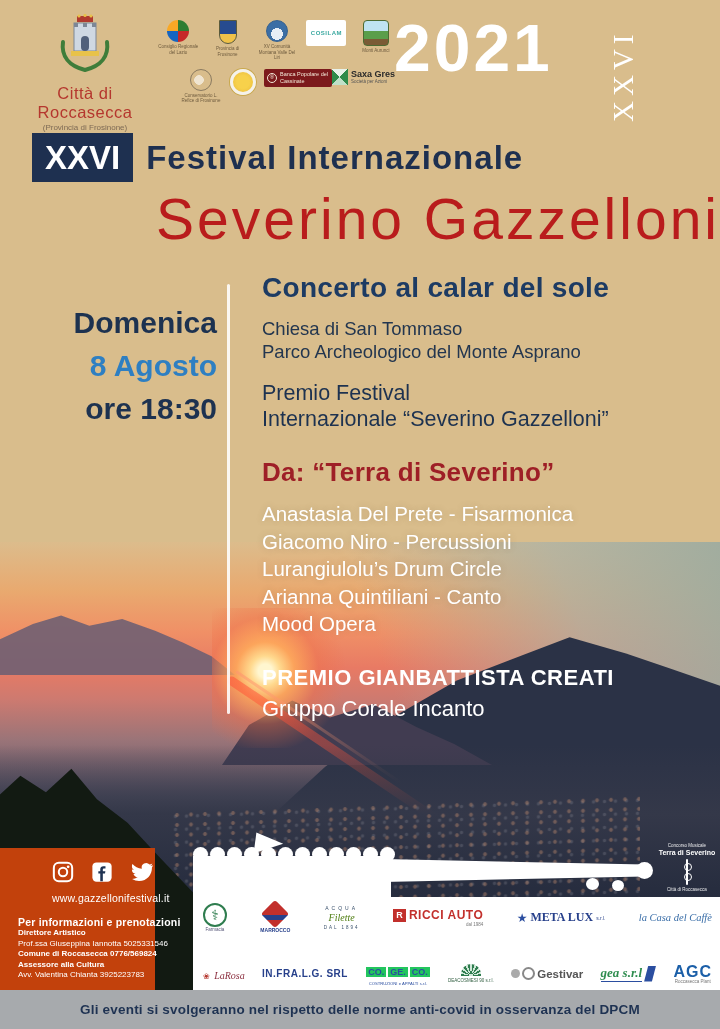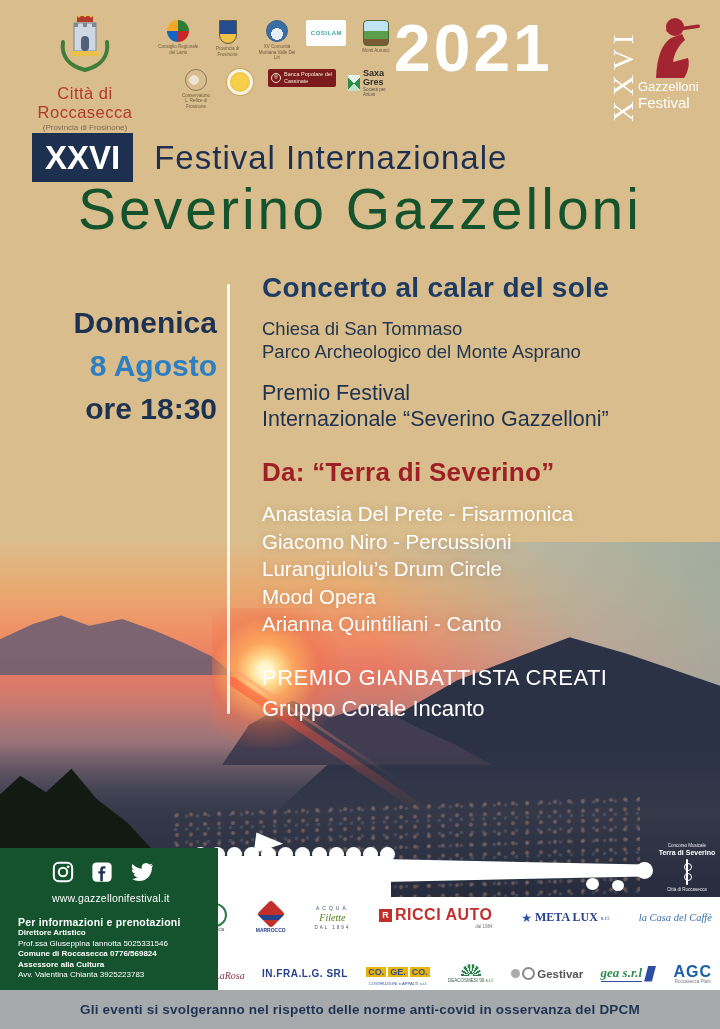--- a/index.html
+++ b/index.html
@@ -8,21 +8,21 @@
             background:#d9bd8c; overflow:hidden; }
   .abs { position:absolute; }
 
   
   .crest-block { left:18px; top:14px; width:134px; text-align:center; }
   .city-name { margin-top:4px; font-size:16.5px; font-weight:500; color:#b5372e; letter-spacing:.5px; }
   .province  { font-size:8px; color:#7d6a55; margin-top:1px; }
 
   .partners { left:158px; top:20px; width:238px; }
   .p-row { display:flex; align-items:flex-start; gap:9px; }
-  .p-row2 { margin-top:8px; padding-left:22px; gap:12px; }
+  .p-row2 { margin-top:8px; padding-left:22px; gap:0; }
   .p-item { width:42px; text-align:center; }
   .p-cap { font-size:4.5px; color:#6e5b3e; line-height:5.5px; margin-top:2px; }
   .lz-circle { width:22px; height:22px; margin:0 auto; border-radius:50%;
       background:conic-gradient(#2e7d32 0 25%, #c62828 25% 50%, #1565c0 50% 75%, #f9a825 75% 100%); }
   .fr-shield { width:18px; height:24px; margin:0 auto; background:linear-gradient(180deg,#274b8f 60%,#f0c24a 60%);
       border-radius:0 0 9px 9px; border:1px solid #5a5a3c; }
   .cm-circle { width:22px; height:22px; margin:0 auto; border-radius:50%;
       background:radial-gradient(circle at 50% 65%, #e8eef5 0 35%, #3b6ea5 36% 100%); border:1px solid #35618f; }
   .cos-box { width:40px; height:26px; margin:0 auto; background:#fff; border-radius:2px;
       color:#3aa8a0; font-size:6px; font-weight:bold; line-height:26px; letter-spacing:.5px; }
@@ -48,40 +48,40 @@
   .xxvi-vert { writing-mode:vertical-rl; transform:rotate(180deg); font-family:"Liberation Serif",serif;
       font-size:29px; color:#fff; letter-spacing:5px; line-height:26px; height:108px; }
   .fl-right { margin-left:2px; display:flex; flex-direction:column; }
   .fl-name1 { font-size:13px; color:#fdfdfb; margin-top:1px; }
   .fl-name2 { font-size:15px; color:#fdfdfb; }
 
   
   .title-row { left:32px; top:133px; display:flex; align-items:stretch; height:49px; }
   .xxvi-box { background:#1e3050; color:#fff; font-weight:bold; font-size:33px;
       padding:0 13px; display:flex; align-items:center; }
-  .fest-int { color:#1e3050; font-size:33px; font-weight:400; letter-spacing:1px;
-      display:flex; align-items:center; padding-left:21px; }
-  .main-title { left:0; top:176px; width:720px; text-align:center; color:#14532d;
+  .fest-int { color:#1e3050; font-size:33px; font-weight:700; letter-spacing:1px;
+      display:flex; align-items:center; padding-left:13px; }
+  .main-title { left:0; top:186px; width:720px; text-align:right; color:#b91c1c;
       font-size:57px; font-weight:500; letter-spacing:3px; white-space:nowrap; }
 
   
   .date-col { left:25px; top:306px; width:192px; text-align:right; }
   .date-col .d1 { font-size:30px; font-weight:bold; color:#1d3250; }
   .date-col .d2 { font-size:30px; font-weight:bold; color:#2e7fc2; margin-top:9px; }
   .date-col .d3 { font-size:30px; font-weight:bold; color:#1d3250; margin-top:9px; }
   .v-divider { left:227px; top:284px; width:3px; height:430px; background:rgba(255,255,255,.88); border-radius:2px; }
 
   .right-col { left:262px; top:272px; width:450px; }
   .concerto { font-size:28px; font-weight:bold; color:#1d3b63; letter-spacing:.3px; }
   .venue { margin-top:13px; font-size:18.5px; color:#23364f; line-height:23px; }
   .award { margin-top:17px; font-size:21.5px; color:#1d3250; line-height:26px; }
   .da-terra { margin-top:25px; font-size:26px; font-weight:bold; color:#9e1f26; letter-spacing:.3px; }
   .performers { margin-top:12px; }
   .performer { font-size:20.5px; color:#fff; line-height:27.5px; text-shadow:0 0 6px rgba(120,90,60,.25); }
-  .prize-title { margin-top:27px; font-size:22px; font-weight:normal; color:#fff; letter-spacing:.5px; }
+  .prize-title { margin-top:27px; font-size:22px; font-weight:bold; color:#fff; letter-spacing:.5px; }
   .prize-group { margin-top:5px; font-size:22px; color:#fff; }
 
   
   .photo { left:0; top:542px; width:720px; height:450px; overflow:hidden; }
   .sky { position:absolute; inset:0;
       background:linear-gradient(180deg,#dcbc8c 0%,#e9a96f 11%,#f09066 20%,#e87a64 28%,#cd7a70 35%,#9a7478 44%,#60596a 56%,#3a4053 72%,#262c40 100%); }
   .sky-gray { position:absolute; top:0; right:0; width:64%; height:42%;
       background:linear-gradient(250deg, rgba(158,172,160,.95) 0%, rgba(168,178,168,.72) 32%, rgba(190,170,150,0) 72%); }
   .ridge-far { position:absolute; top:48px; left:0; width:235px; height:85px; background:#6f5f72; opacity:.9;
       clip-path:polygon(0 58%,14% 40%,26% 30%,38% 42%,52% 34%,66% 48%,78% 62%,90% 78%,100% 100%,0 100%); }
@@ -134,47 +134,47 @@
       font-size:14px; line-height:21px; margin:0 auto; }
   .sp-cap { font-size:4.5px; color:#557; }
   .marrocco-d { width:20px; height:20px; margin:2px auto 0; transform:rotate(45deg);
       background:linear-gradient(135deg,#c2302c 0 55%, #27408b 55% 70%, #c2302c 70%); border-radius:3px; }
   .marrocco-t { font-size:5px; font-weight:bold; color:#27408b; margin-top:3px; }
   .filette-pre { font-size:5px; letter-spacing:3px; color:#39506b; }
   .filette { font-family:"Liberation Serif",serif; font-style:italic; font-size:10px; color:#4d7c0f; line-height:14px; }
   .filette-post { font-size:4.5px; letter-spacing:2px; color:#39506b; }
   .ricci { display:flex; align-items:center; gap:3px; }
   .ricci-r { width:13px; height:13px; background:#c2302c; color:#fff; font-size:9px; font-weight:bold; line-height:13px; }
-  .ricci-t { font-size:16px; font-weight:800; color:#c2302c; letter-spacing:.5px; }
+  .ricci-t { font-size:12px; font-weight:800; color:#c2302c; letter-spacing:.5px; }
   .ricci-sub { font-size:4.5px; color:#777; text-align:right; }
   .meta { display:flex; align-items:center; gap:3px; }
   .meta-star { color:#2b4ea0; font-size:12px; }
   .meta-t { font-family:"Liberation Serif",serif; font-size:12px; color:#27408b; font-weight:bold; }
   .meta-sub { font-size:5px; color:#27408b; }
   .caffe { font-family:"Liberation Serif",serif; font-style:italic; font-size:10.5px; color:#3a6ea8; }
   .larosa { font-family:"Liberation Serif",serif; font-style:italic; font-size:10px; color:#8c3040; }
   .larosa-rose { color:#b5372e; font-size:8px; }
   .infra { font-size:10px; font-weight:800; color:#27408b; letter-spacing:.5px; }
-  .cogeco span { background:#eab308; color:#2b4ea0; font-weight:800; font-size:9px; padding:0 2px; margin:0 1px; }
+  .cogeco span { background:#22c55e; color:#2b4ea0; font-weight:800; font-size:9px; padding:0 2px; margin:0 1px; }
   .cogeco-sub { font-size:4.2px; color:#2b4ea0; margin-top:2px; }
   .peacock { width:20px; height:12px; margin:0 auto; border-radius:12px 12px 0 0;
       background:repeating-conic-gradient(from -90deg at 50% 100%, #2f7d4f 0 12deg, #cfe8d8 12deg 24deg); }
   .deacosmesi { font-size:4.5px; color:#2f5d3f; margin-top:2px; }
   .gestivar { display:flex; align-items:center; gap:2px; }
   .gest-c1 { width:9px; height:9px; border-radius:50%; background:#aaa; }
   .gest-c2 { width:13px; height:13px; border-radius:50%; border:2px solid #888; }
   .gest-t { font-size:11.5px; color:#555; font-weight:bold; }
   .gea { display:flex; align-items:center; gap:2px; }
   .gea-t { font-family:"Liberation Serif",serif; font-style:italic; font-size:13px; color:#2f8d4f; font-weight:bold; border-bottom:1.5px solid #2b4ea0; }
   .gea-shape { width:12px; height:16px; background:#2b4ea0; clip-path:polygon(35% 0,100% 0,65% 100%,0 100%); }
   .agc-t { font-size:16px; font-weight:800; color:#1b5fa8; letter-spacing:1px; line-height:15px; }
   .agc-sub { font-size:4.5px; color:#777; }
 
   
-  .info-panel { left:0; top:848px; width:218px; height:142px; background:#14532d; color:#fff;padding-left:36px; }
+  .info-panel { left:0; top:848px; width:155px; height:142px; background:#c2410c; color:#fff;padding-left:36px; }
   .soc-row { position:absolute; left:52px; top:13px; display:flex; gap:17px; align-items:center; }
   .website { position:absolute; left:52px; top:44px; font-size:10.5px; letter-spacing:.2px; }
   .info-text { position:absolute; left:18px; top:68px; width:170px; }
   .it-h { font-size:10.5px; font-weight:bold; letter-spacing:.2px; }
   .it-b { font-size:8px; font-weight:bold; line-height:10.5px; }
   .it-r { font-size:8px; line-height:10.5px; }
   .navy-tab { left:0; top:990px; width:140px; height:7px; background:#1e3252; }
 
   
   .covid-bar { left:0; top:990px; width:720px; height:39px; background:#a7aaad;
@@ -247,29 +247,20 @@
           <div class="saxa-sub">Società per Azioni</div>
         </div>
       </div>
     </div>
   </div>
 
   <div class="abs year-2021">2021</div>
 
   <div class="abs fest-logo">
     <div class="xxvi-vert">XXVI</div>
-    <div class="fl-right">
-      <svg width="62" height="64" viewBox="0 0 62 64">
-        <circle cx="37" cy="13" r="9" fill="#a32532"></circle>
-        <path d="M18 64 C19 42 24 30 33 24 L44 20 L47 26 C40 32 36 40 35 48 L50 44 C52 50 50 58 46 64 Z" fill="#a32532"></path>
-        <rect x="28" y="15" width="34" height="3.5" rx="1.7" fill="#a32532" transform="rotate(-8 28 15)"></rect>
-      </svg>
-      <div class="fl-name1">Gazzelloni</div>
-      <div class="fl-name2">Festival</div>
-    </div>
   </div>
 
   <div class="abs title-row">
     <div class="xxvi-box">XXVI</div>
     <div class="fest-int">Festival Internazionale</div>
   </div>
   <div class="abs main-title">Severino Gazzelloni</div>
 
   <div class="abs photo">
     <div class="sky"></div>
@@ -300,22 +291,22 @@
     </div>
     <div class="award">
       <div>Premio Festival</div>
       <div>Internazionale “Severino Gazzelloni”</div>
     </div>
     <div class="da-terra">Da: “Terra di Severino”</div>
     <div class="performers">
       <div class="performer">Anastasia Del Prete - Fisarmonica</div>
       <div class="performer">Giacomo Niro - Percussioni</div>
       <div class="performer">Lurangiulolu’s Drum Circle</div>
+      <div class="performer">Arianna Quintiliani - Canto</div>
       <div class="performer">Mood Opera</div>
-      <div class="performer">Arianna Quintiliani - Canto</div>
     </div>
     <div class="prize-title">PREMIO GIANBATTISTA CREATI</div>
     <div class="prize-group">Gruppo Corale Incanto</div>
   </div>
 
   <div class="abs flute-crest"></div>
   <div class="abs flute-keys">
     <div class="fkey"></div>
       <div class="fkey"></div>
       <div class="fkey"></div>

